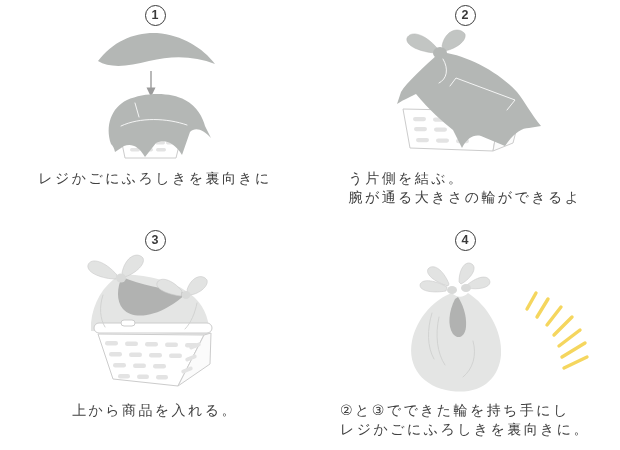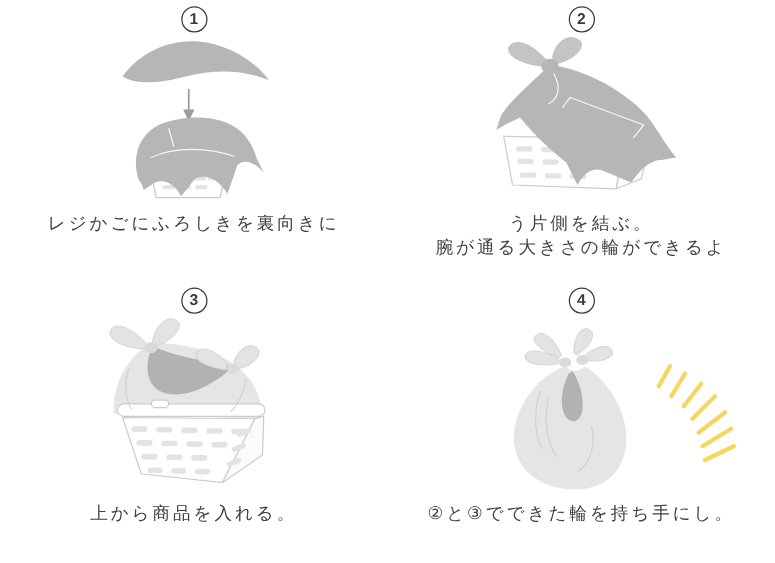--- a/index.html
+++ b/index.html
@@ -3,21 +3,21 @@
 <meta charset="utf-8">
 <style>
   html,body{margin:0;padding:0;background:#ffffff;}
   body{width:620px;height:450px;font-family:"Liberation Sans","DejaVu Sans",sans-serif;}
   .grid{display:grid;grid-template-columns:310px 310px;grid-template-rows:225px 225px;width:620px;height:450px;}
   .cell{display:flex;flex-direction:column;align-items:center;padding-top:5px;box-sizing:border-box;overflow:hidden;}
   .num{width:19px;height:19px;border:1.6px solid #3a3a3a;border-radius:50%;
        display:flex;align-items:center;justify-content:center;
        font-size:12.5px;font-weight:bold;color:#3a3a3a;line-height:1;flex:0 0 auto;}
   .illo{flex:0 0 auto;display:block;}
-  .caption{margin:2px auto 0 auto;width:fit-content;text-align:center;
+  .caption{margin:2px auto 0 auto;width:fit-content;text-align:left;
            font-size:14px;font-weight:500;letter-spacing:2.4px;line-height:19px;
            color:#404040;white-space:nowrap;}
   
   .g   {fill:#b4b7b5;}          
   .gl  {fill:#e4e5e4;}          
   .gd  {fill:#b1b2b1;}          
   .bask{fill:#ffffff;stroke:#cccccc;stroke-width:1;}
   .bask2{fill:#fbfbfb;stroke:#cccccc;stroke-width:1;}
   .slot{fill:#e3e3e3;}
   .crease-w{fill:none;stroke:#ffffff;stroke-width:1;stroke-linecap:round;opacity:.85;}
@@ -196,17 +196,18 @@
         <line class="ray" x1="192" y1="58" x2="201" y2="42"></line>
         <line class="ray" x1="202" y1="66" x2="213" y2="48"></line>
         <line class="ray" x1="212" y1="74" x2="226" y2="56"></line>
         <line class="ray" x1="219" y1="84" x2="237" y2="66"></line>
         <line class="ray" x1="224" y1="95" x2="245" y2="79"></line>
         <line class="ray" x1="227" y1="106" x2="250" y2="92"></line>
         <line class="ray" x1="229" y1="117" x2="252" y2="106"></line>
       </g>
     </svg>
     <div class="caption">
-      <div>②と③でできた輪を持ち手にし。</div>
+      <div>②と③でできた輪を持ち手にし</div>
+      <div>レジかごにふろしきを裏向きに。</div>
     </div>
   </div>
 
 </div>
 
 </body></html>

